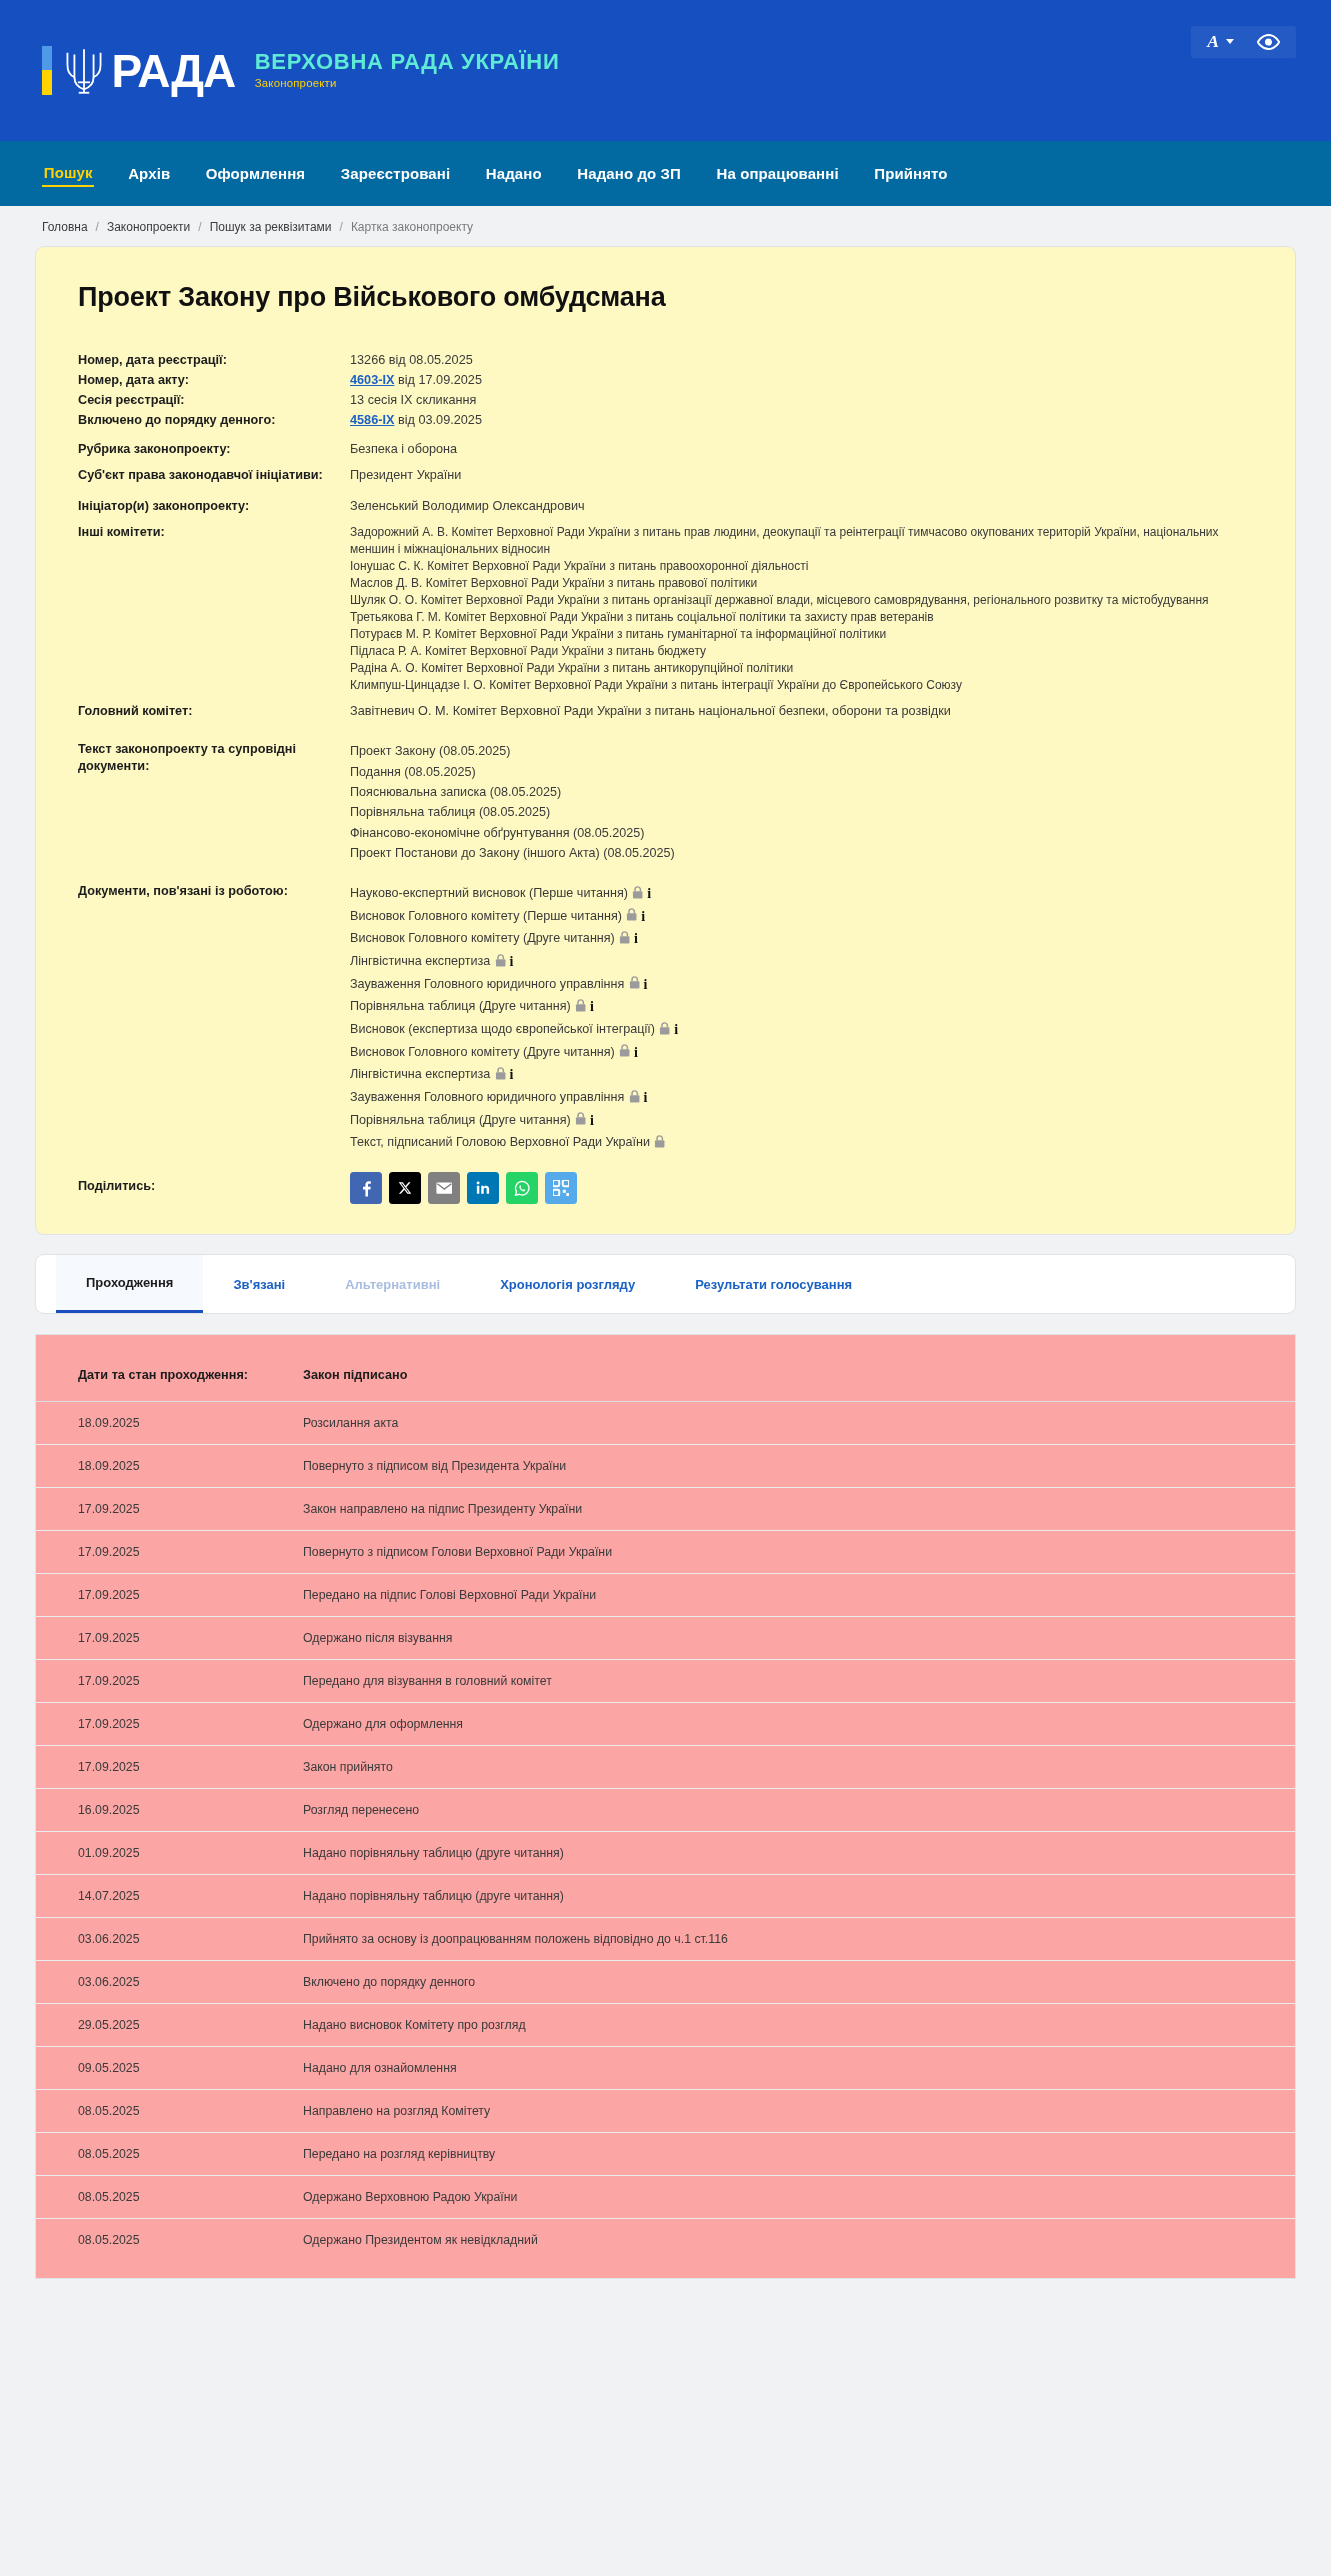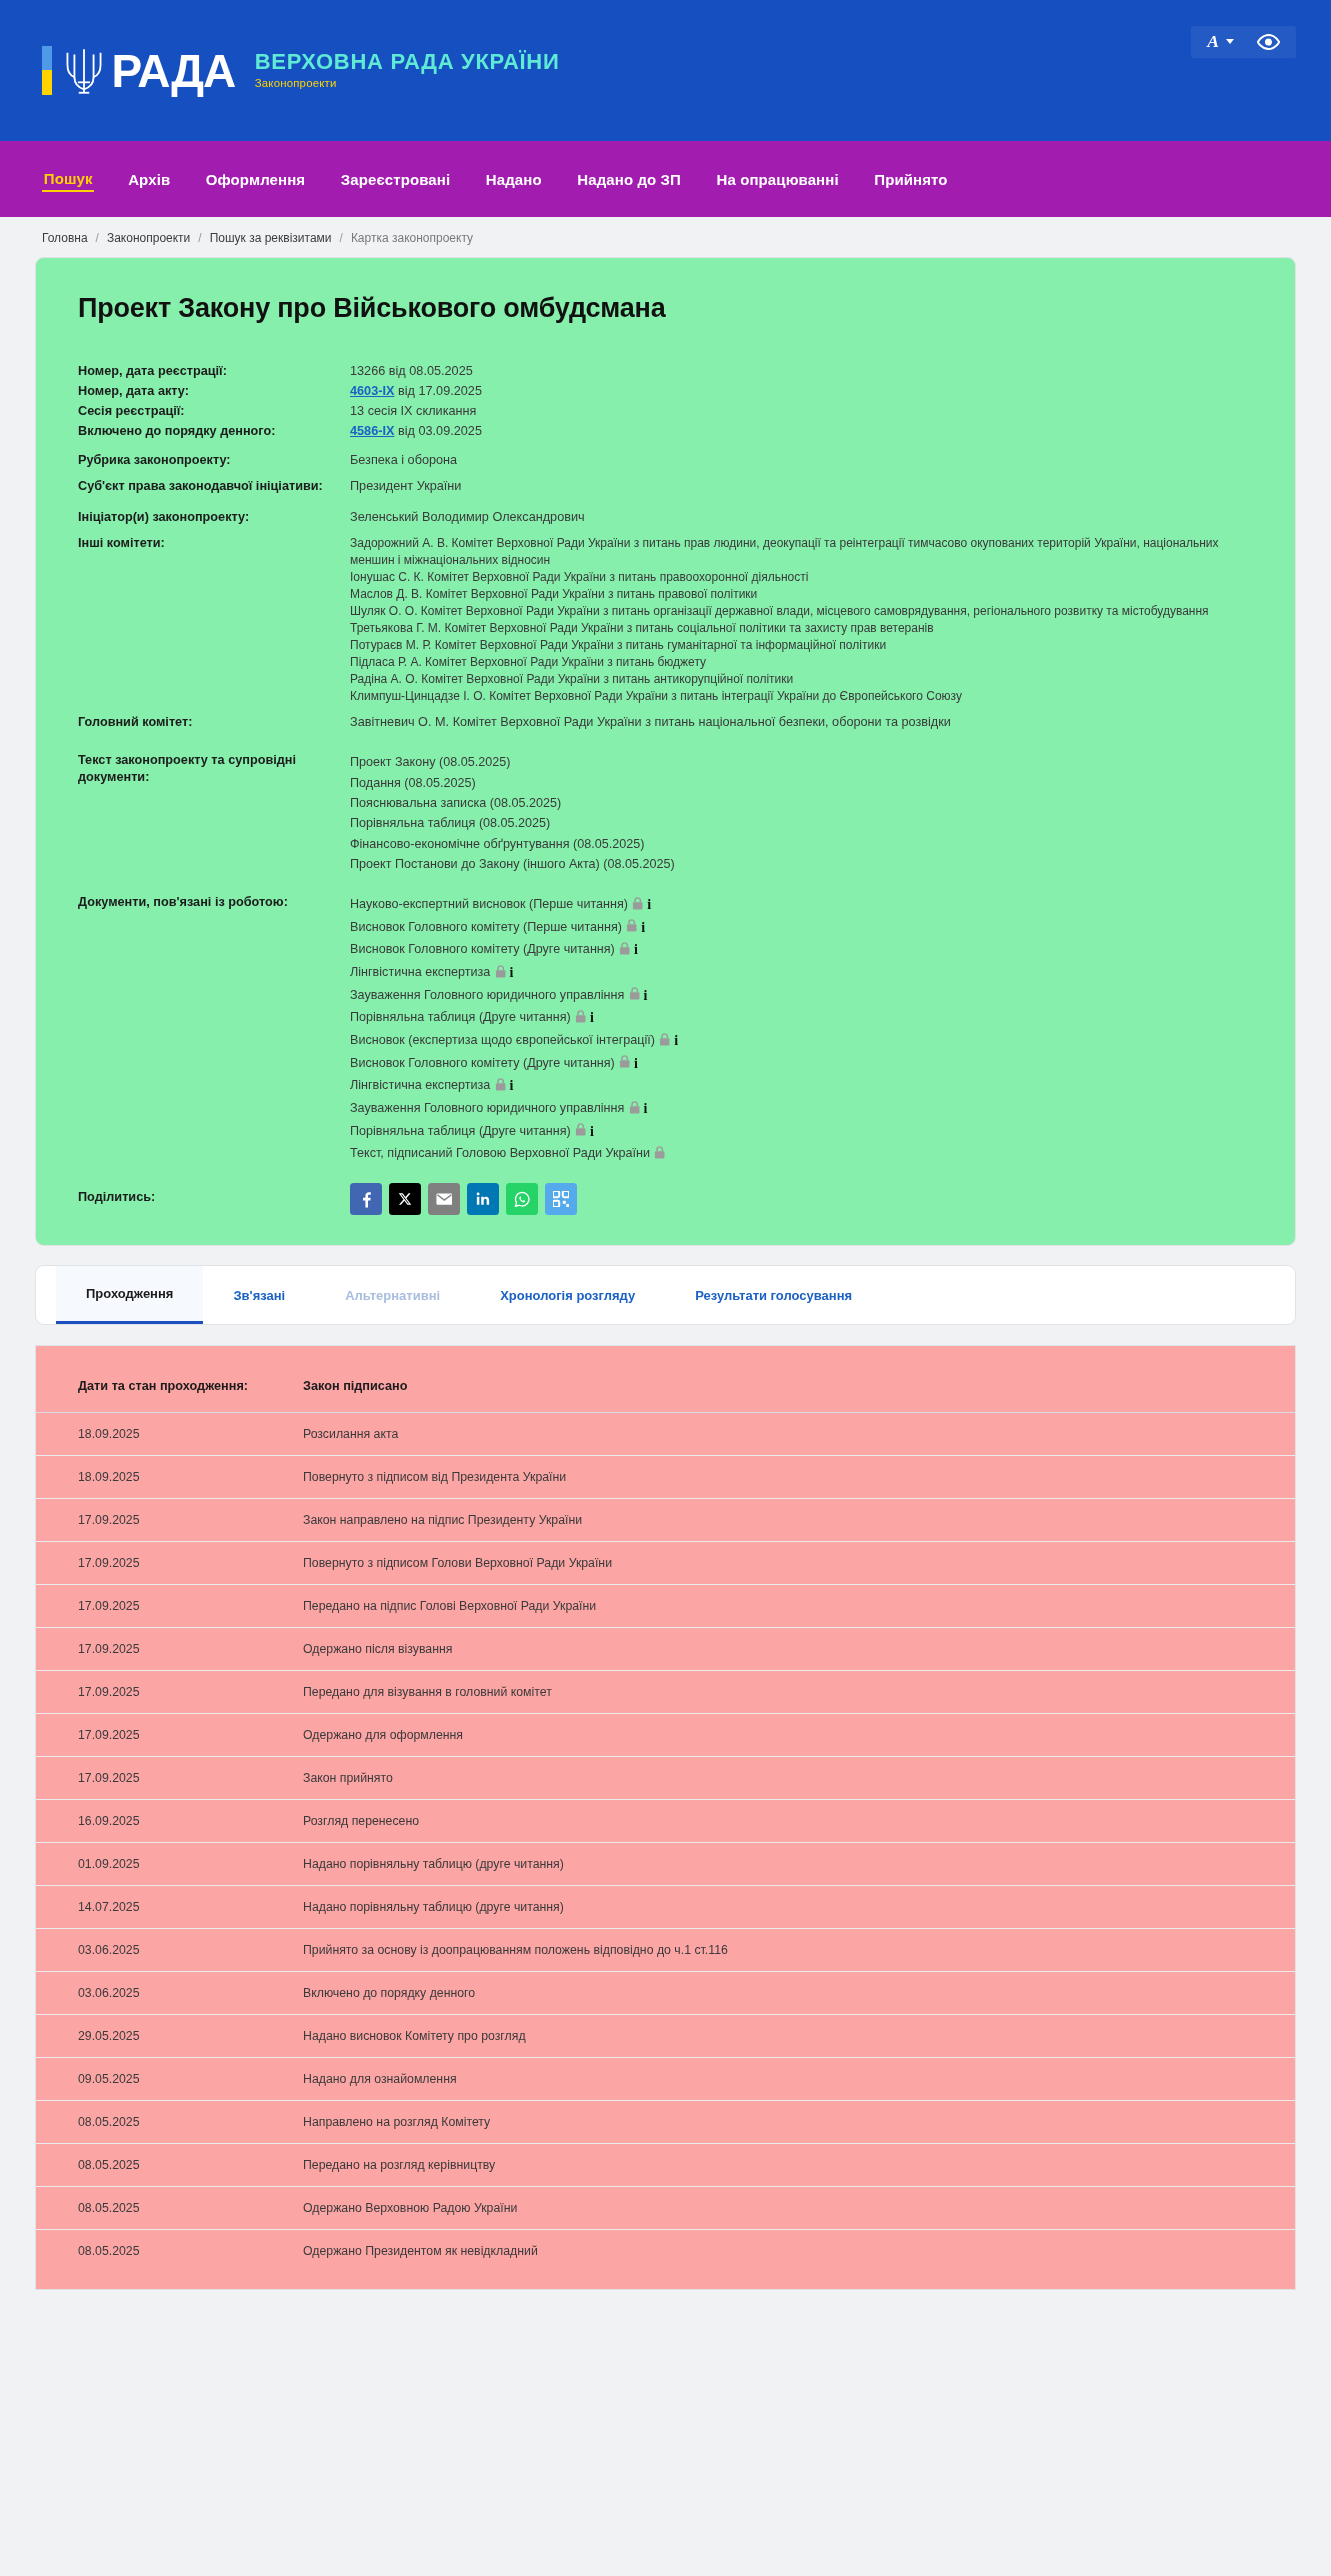--- a/index.html
+++ b/index.html
@@ -55,22 +55,22 @@
   .font-size-ctl .letter {
     color: #fff; font-family: "Liberation Serif", serif;
     font-style: italic; font-size: 17.6px; font-weight: bold;
   }
   .chev { width: 0; height: 0; border-left: 4.4px solid transparent;
           border-right: 4.4px solid transparent; border-top: 5.3px solid #fff; }
   .eye-icon { cursor: pointer; display:block; }
 
   
   .nav {
-    background: #a21caf;
-    height: 76px;
+    background: #0369a1;
+    height: 65px;
     display: flex;
     align-items: center;
     padding-left: 42px;
     gap: 32px;
   }
   .nav a {
     color: #ffffff; text-decoration: none;
     font-size: 15px; font-weight: bold; letter-spacing: 0.1px;
     padding: 3.5px 1.8px; white-space: nowrap;
   }
@@ -85,21 +85,21 @@
     flex-wrap: wrap;
   }
   .breadcrumb a { color: #3c3c3c; text-decoration: none; }
   .breadcrumb .sep { color: #9a9a9a; }
   .breadcrumb .cur { color: #7a7a7a; }
 
   .shell { padding: 0 35px 35px 35px; }
 
   
   .card {
-    background: #86efac;
+    background: #fef9c3;
     border: 0.9px solid #e0e2e6;
     border-radius: 8.8px;
     padding: 35px 42px 30px 42px;
     margin-bottom: 19.3px;
   }
   h1.title {
     font-size: 27px; font-weight: bold; margin: 0 0 39px 0;
     color: #111; letter-spacing: -0.2px;
   }
 

